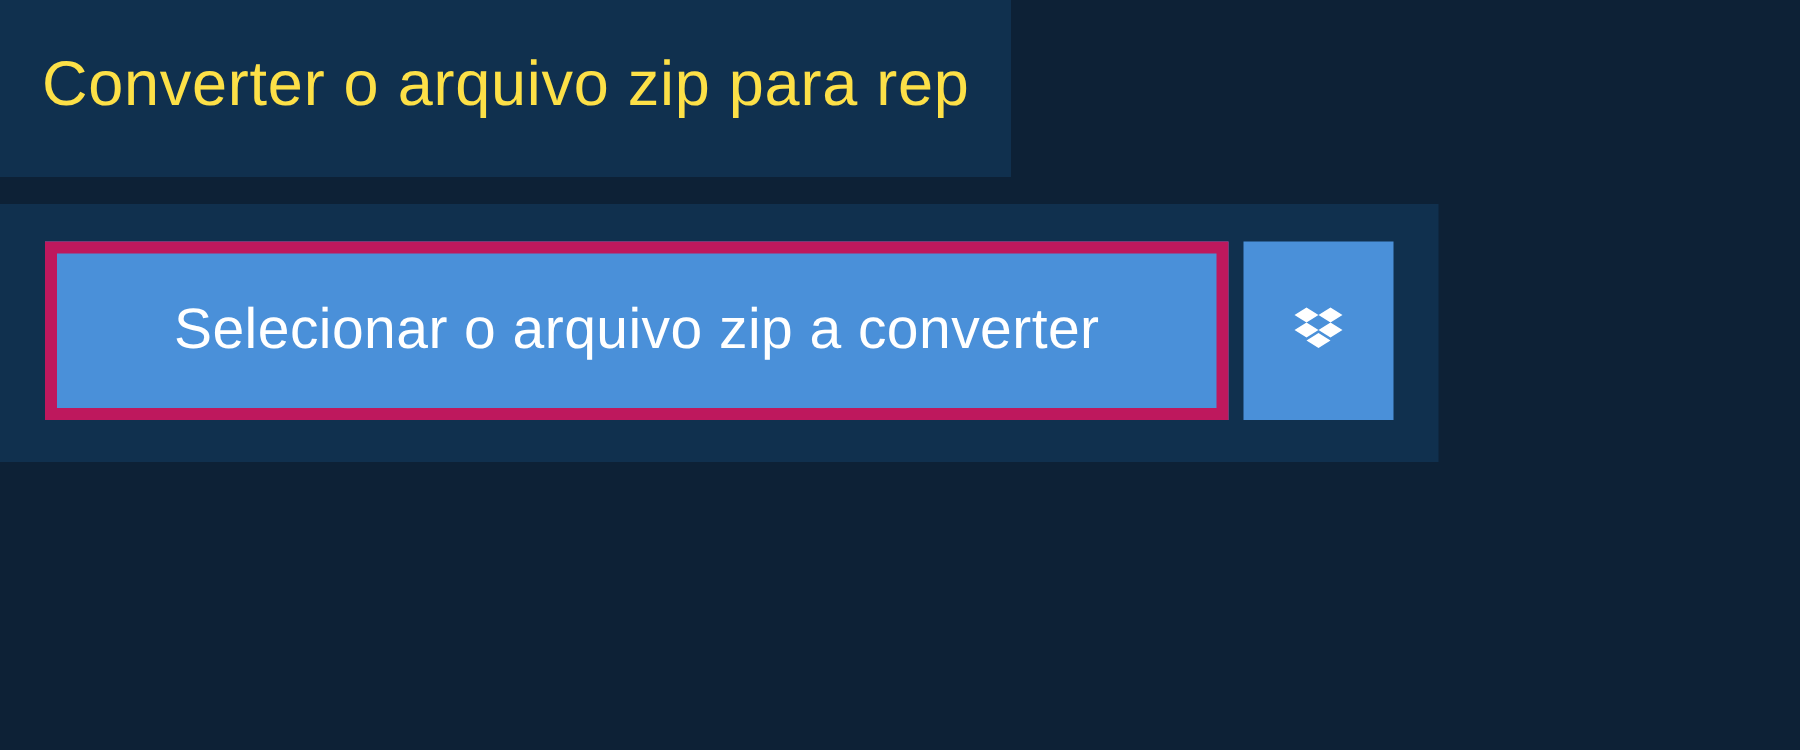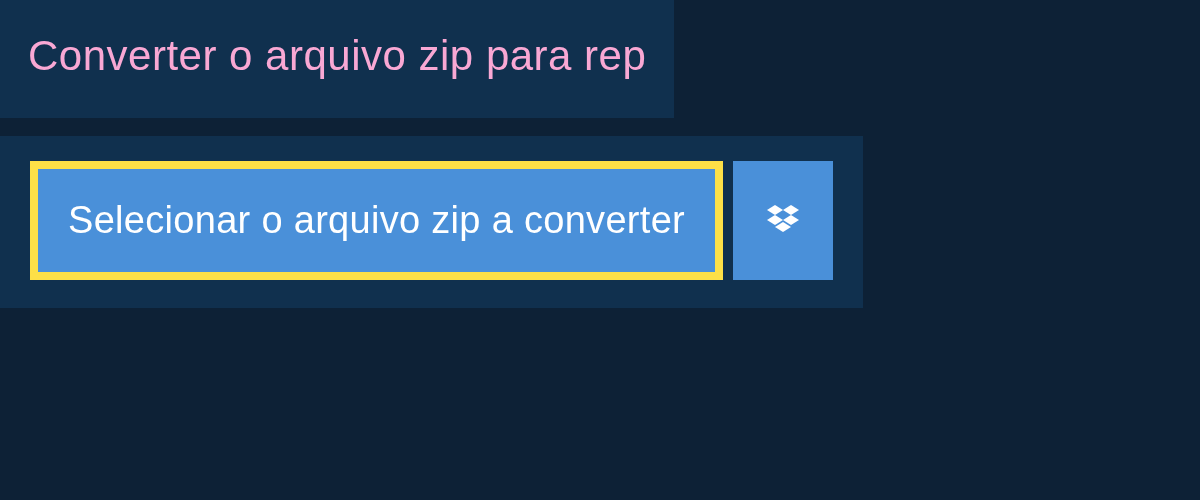--- a/index.html
+++ b/index.html
@@ -12,37 +12,37 @@
     }
     .container {
       padding: 0;
     }
     .title-bar {
       background: #10304e;
       padding: 32px 28px 38px 28px;
       display: inline-block;
     }
     .title-text {
-      color: #f9a8d4;
+      color: #fde047;
       font-size: 42px;
       font-weight: 400;
       letter-spacing: 0.5px;
     }
     .action-panel {
       background: #10304e;
       padding: 25px 30px 28px 30px;
       margin-top: 18px;
       display: inline-flex;
       align-items: stretch;
       gap: 10px;
     }
     .select-button {
       background: #4a90d9;
-      border: 8px solid #fde047;
-      padding: 30px 30px;
+      border: 8px solid #be185d;
+      padding: 30px 78px;
       display: flex;
       align-items: center;
       justify-content: center;
       cursor: pointer;
     }
     .select-button-label {
       color: #ffffff;
       font-size: 38px;
       font-weight: 400;
       letter-spacing: 0.3px;

